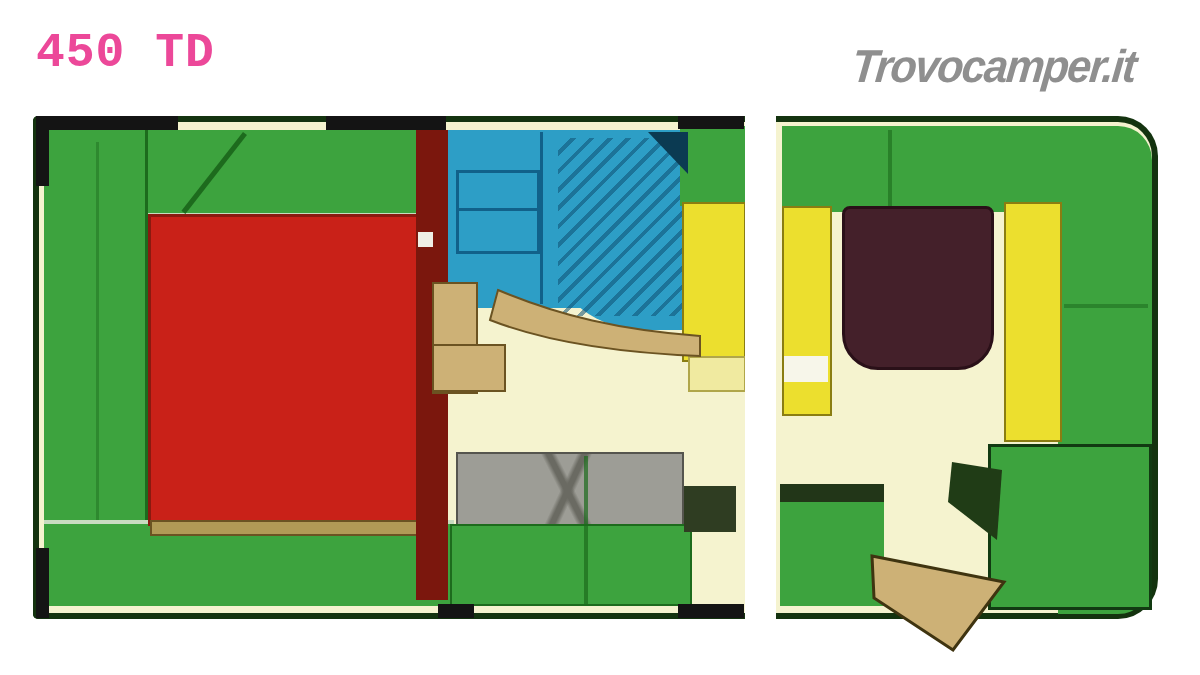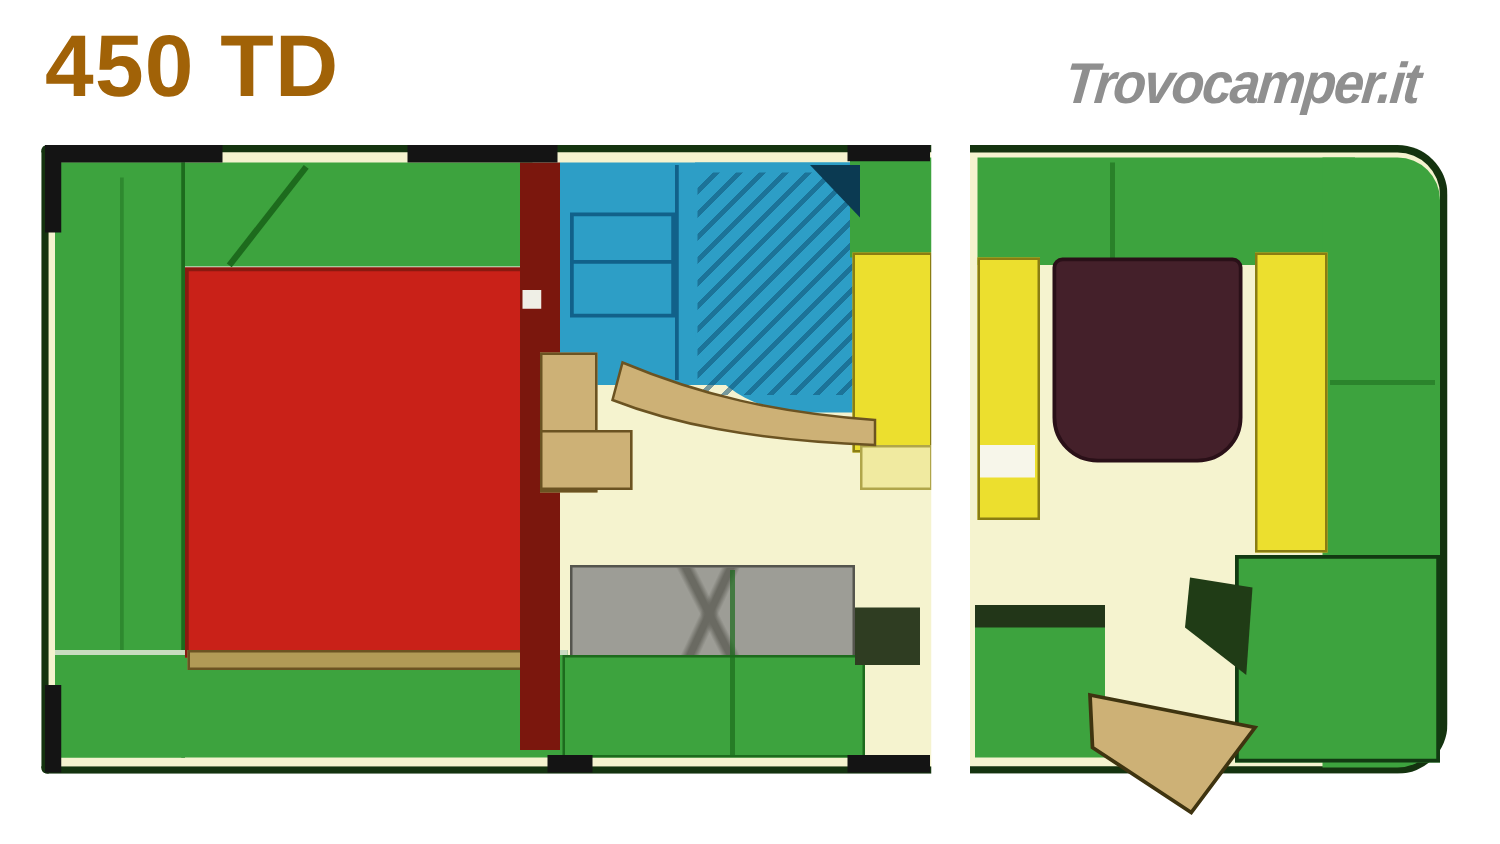--- a/index.html
+++ b/index.html
@@ -5,23 +5,23 @@
   html,body{margin:0;padding:0;}
   body{
     width:1200px;height:675px;overflow:hidden;position:relative;
     background:var(--page-white,#ffffff);
     font-family:"Liberation Sans", sans-serif;
   }
   .abs{position:absolute;box-sizing:border-box;}
   
   #model-title{
     left:36px;top:16px;width:320px;height:80px;
-    font-family:Liberation Sans, sans-serif;
-    font-weight:700;font-size:70px;line-height:74px;
-    color:#a16207;letter-spacing:1px;
+    font-family:Liberation Mono, monospace;
+    font-weight:700;font-size:48px;line-height:74px;
+    color:#ec4899;letter-spacing:1px;
   }
   #brand-watermark{
     left:852px;top:36px;width:310px;height:64px;
     font-weight:700;font-style:italic;font-size:46px;line-height:60px;
     color:var(--logo-gray,#8f8f8f);
     transform:scaleX(.94) skewX(-6deg);
     transform-origin:left center;
     letter-spacing:-2px;white-space:nowrap;
   }
   

